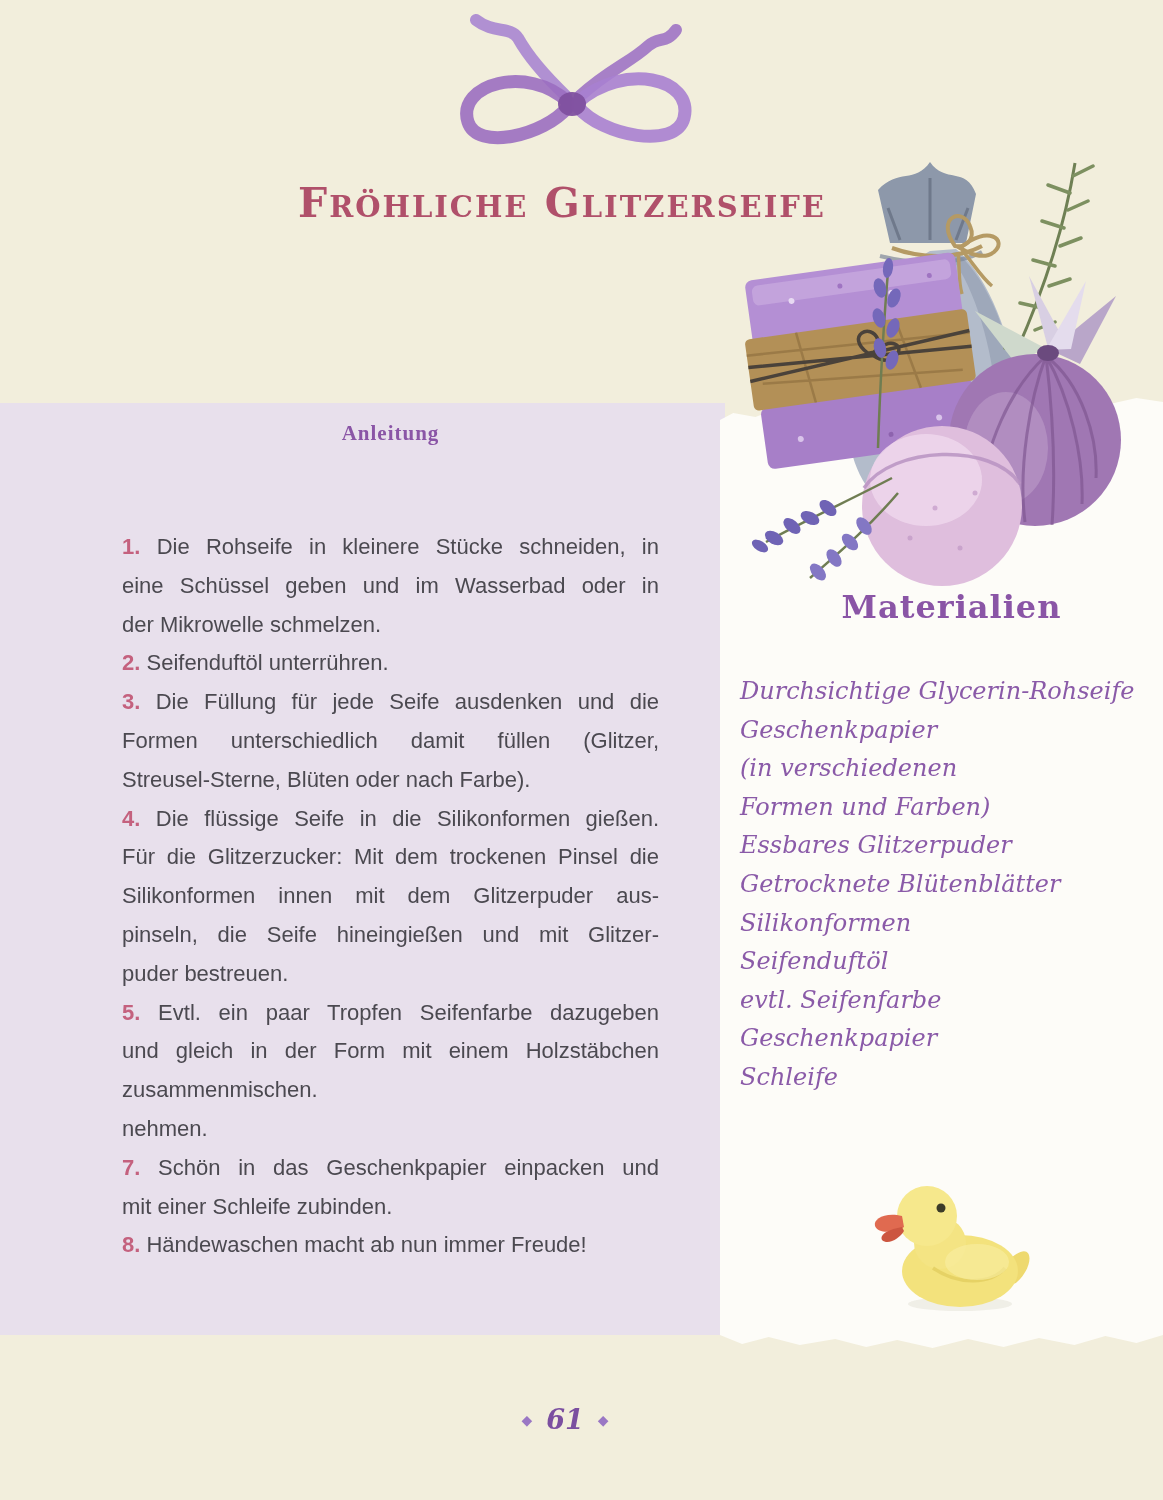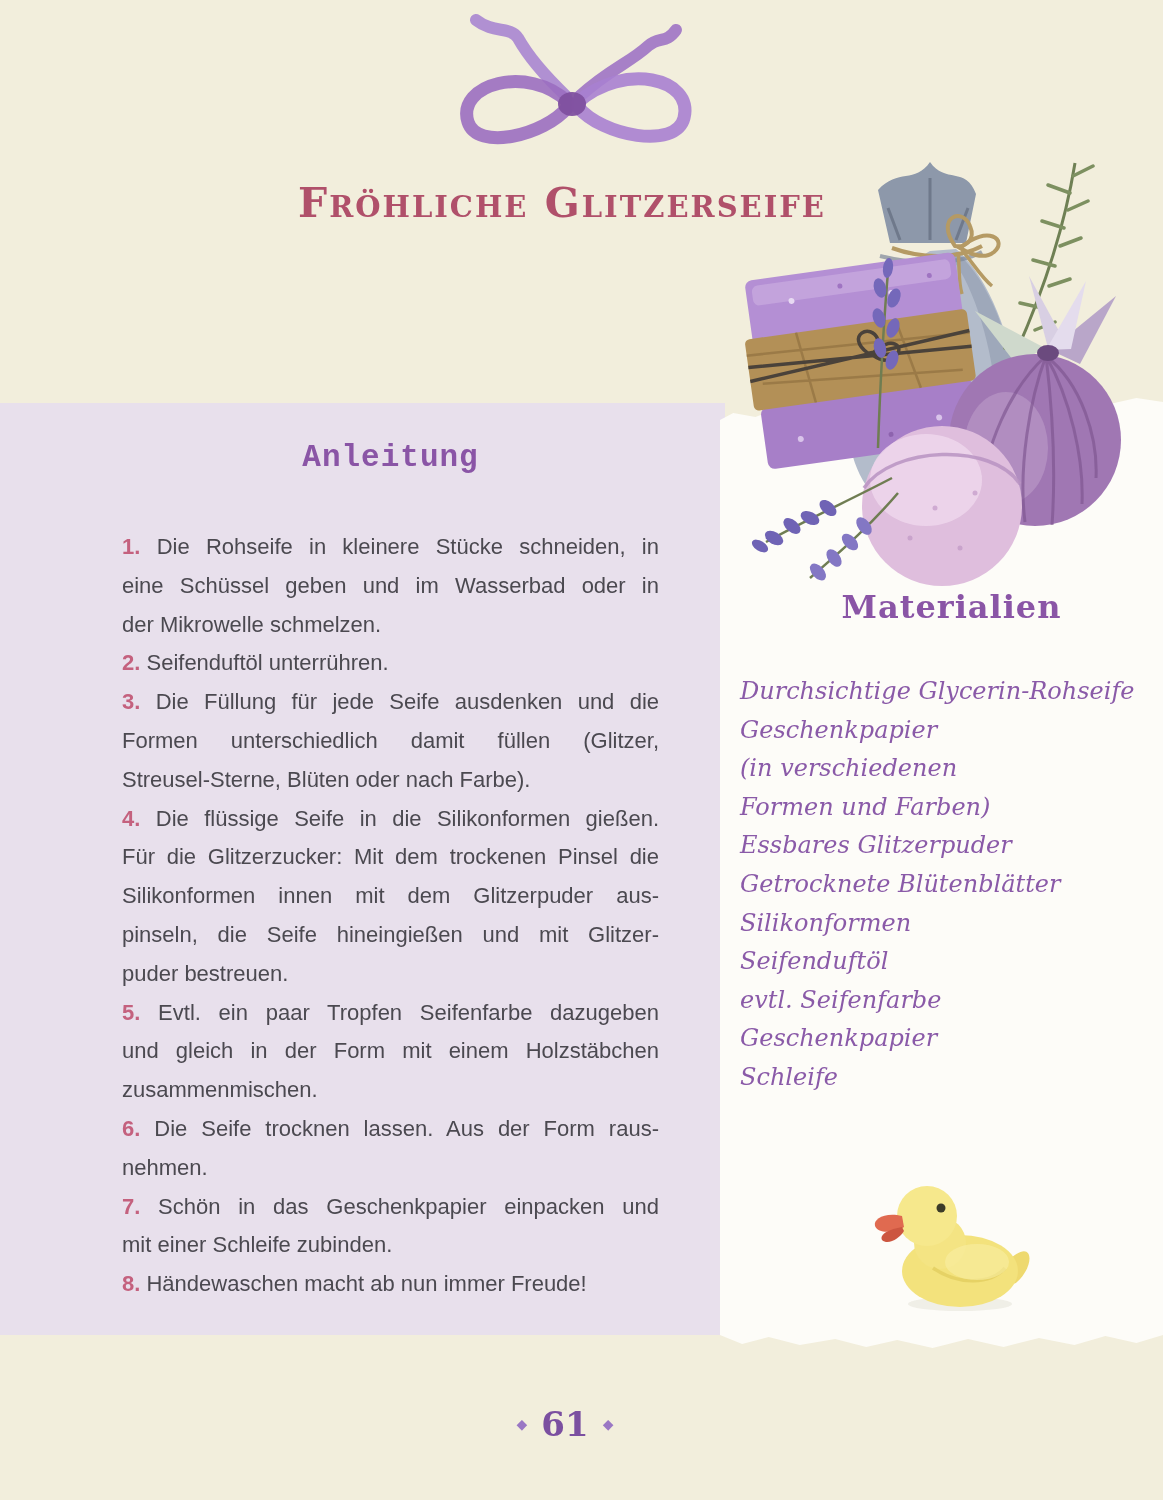--- a/index.html
+++ b/index.html
@@ -20,23 +20,23 @@
     font-variant:small-caps;font-weight:600;font-size:41px;letter-spacing:2px;
     color:var(--accent_rose,#b0506a);
   }
 
   
   .panel{
     position:absolute;left:0;top:403px;width:725px;height:932px;
     background:var(--panel_lavender,#e8e0ec);
   }
   .panel-heading{
-    position:absolute;left:122px;top:440px;width:537px;text-align:center;
-    font-family:Liberation Mono, monospace;font-weight:bold;
-    font-size:31px;color:var(--purple_heading,#8a55a6);letter-spacing:1px;
+    position:absolute;left:122px;top:421px;width:537px;text-align:center;
+    font-family:Liberation Serif, serif;font-weight:bold;
+    font-size:21px;color:var(--purple_heading,#8a55a6);letter-spacing:1px;
   }
   .steps{
     position:absolute;left:122px;top:528px;width:537px;
     font-size:22px;line-height:38.8px;color:var(--body_text,#4b4950);
   }
   .iline{white-space:normal;}
   .jline{text-align:justify;text-align-last:justify;}
   .stepnum{color:var(--num_rose,#c4617e);font-weight:bold;}
 
   
@@ -62,21 +62,21 @@
   
   .soapset-wrap{position:absolute;left:730px;top:148px;width:425px;height:440px;}
   .duck-wrap{position:absolute;left:865px;top:1168px;width:175px;height:150px;}
 
   
   .footer{
     position:absolute;left:0;top:1404px;width:1130px;text-align:center;
     font-family:"DejaVu Serif","Liberation Serif",serif;
     color:var(--purple_footer,#7b4fa0);
   }
-  .footer .num{font-size:34px;font-weight:bold;margin:15px 14px;vertical-align:middle;}
+  .footer .num{font-size:27px;font-weight:bold;margin:15px 14px;vertical-align:middle;font-style:italic;}
   .footer .diamond{font-size:14px;color:#9a77c4;vertical-align:middle;}
 </style>
 </head>
 <body>
 
 <div class="page">
 
   <div class="bow-wrap">
     <svg width="292" height="150" viewBox="0 0 292 150">
       <path d="M138,92 C115,70 100,52 90,34 C82,22 66,30 48,16" stroke="#a57fd0" stroke-width="12" fill="none" stroke-linecap="round" opacity="0.85"></path>
@@ -100,21 +100,20 @@
       <div class="iline jline">Formen unterschiedlich damit füllen (Glitzer,</div>
       <div class="iline">Streusel-Sterne, Blüten oder nach Farbe).</div>
       <div class="iline jline"><span class="stepnum">4. </span>Die flüssige Seife in die Silikonformen gießen.</div>
       <div class="iline jline">Für die Glitzerzucker: Mit dem trockenen Pinsel die</div>
       <div class="iline jline">Silikonformen innen mit dem Glitzerpuder aus-</div>
       <div class="iline jline">pinseln, die Seife hineingießen und mit Glitzer-</div>
       <div class="iline">puder bestreuen.</div>
       <div class="iline jline"><span class="stepnum">5. </span>Evtl. ein paar Tropfen Seifenfarbe dazugeben</div>
       <div class="iline jline">und gleich in der Form mit einem Holzstäbchen</div>
       <div class="iline">zusammenmischen.</div>
-      <div class="iline jline"><span class="stepnum">6. </span>Die Seife trocknen lassen. Aus der Form raus-</div>
       <div class="iline">nehmen.</div>
       <div class="iline jline"><span class="stepnum">7. </span>Schön in das Geschenkpapier einpacken und</div>
       <div class="iline">mit einer Schleife zubinden.</div>
       <div class="iline"><span class="stepnum">8. </span>Händewaschen macht ab nun immer Freude!</div>
     </div>
 
   <div class="paper"></div>
   <div class="materials-heading">Materialien</div>
   <div class="materials-list">
       <div>Durchsichtige Glycerin-Rohseife</div>

